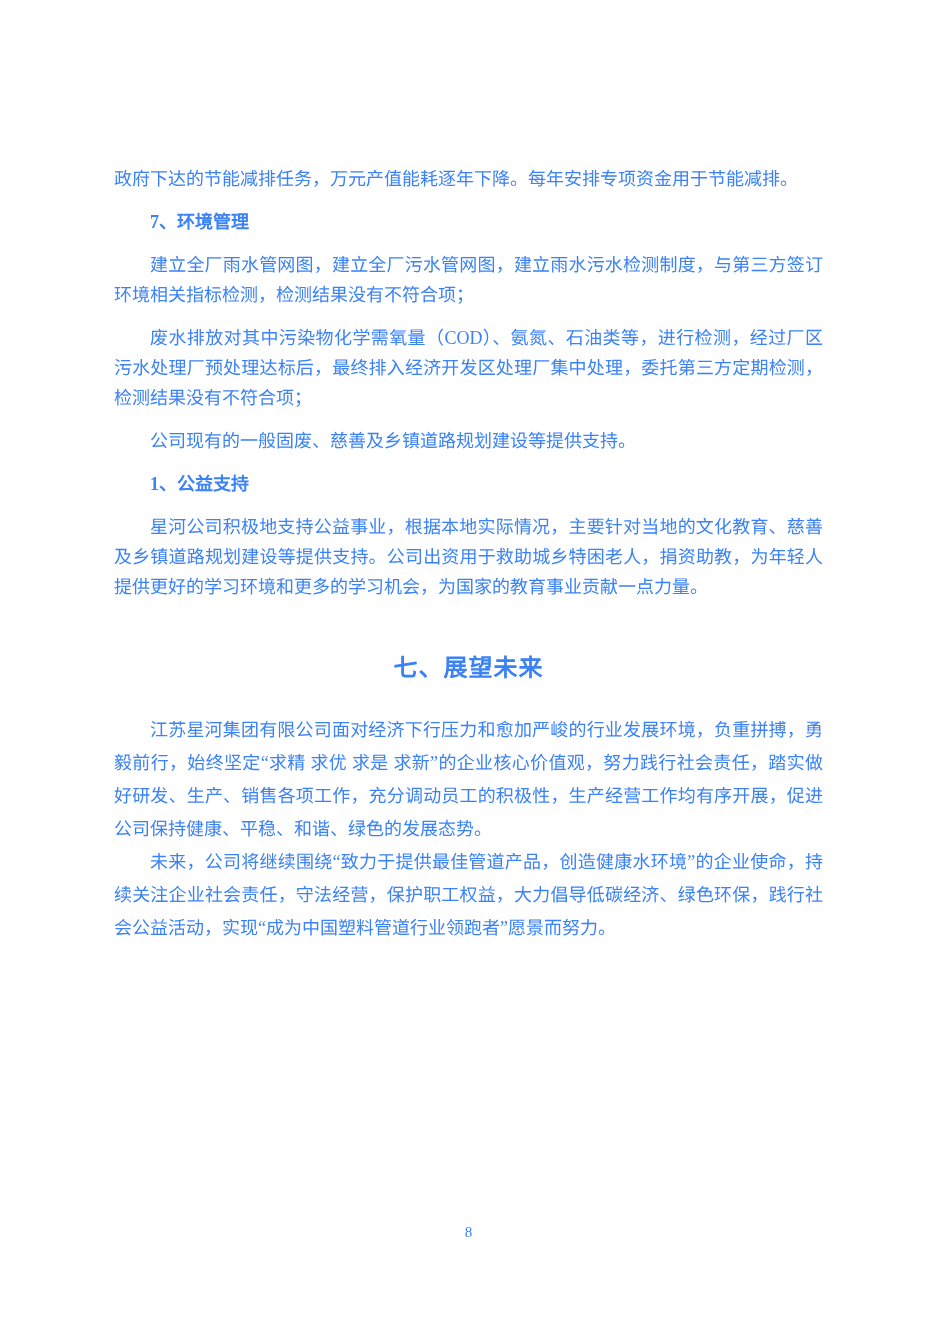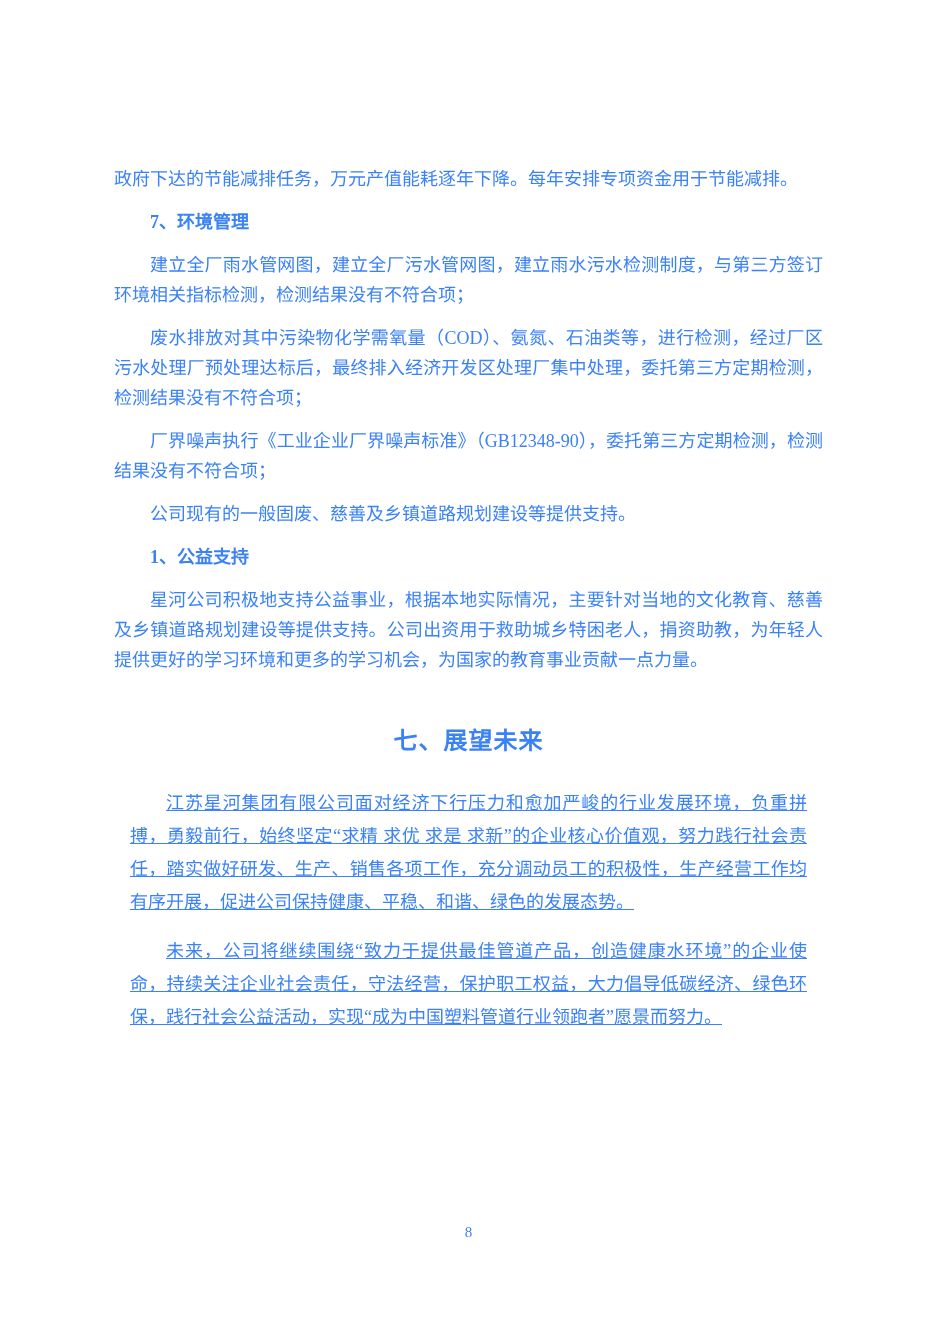--- a/index.html
+++ b/index.html
@@ -44,22 +44,21 @@
     font-family: Liberation Sans, sans-serif;
     font-size: 24px;
     line-height: 36px;
     font-weight: 700;
     text-align: center;
     margin: 48px 0 28px 0;
     letter-spacing: 1px;
   }
   .loose .para {
     line-height: 33px;
-    margin: 16px;
-    text-decoration: underline;
+    margin: 0;
   }
   .page-number {
     position: absolute;
     left: 0;
     right: 0;
     top: 1222px;
     text-align: center;
     font-size: 15px;
     line-height: 20px;
   }
@@ -72,21 +71,20 @@
 
     <p class="para">政府下达的节能减排任务，万元产值能耗逐年下降。每年安排专项资金用于节能减排。</p>
 
     <p class="subheading">7、环境管理</p>
 
     <p class="para indent">建立全厂雨水管网图，建立全厂污水管网图，建立雨水污水检测制度，与第三方签订环境相关指标检测，检测结果没有不符合项；</p>
 
 
     <p class="para indent">废水排放对其中污染物化学需氧量（COD）、氨氮、石油类等，进行检测，经过厂区污水处理厂预处理达标后，最终排入经济开发区处理厂集中处理，委托第三方定期检测，检测结果没有不符合项；</p>
 
-    <p class="para indent">厂界噪声执行《工业企业厂界噪声标准》（GB12348-90），委托第三方定期检测，检测结果没有不符合项；</p>
 
     <p class="para indent">公司现有的一般固废、慈善及乡镇道路规划建设等提供支持。</p>
 
     <p class="subheading">1、公益支持</p>
 
     <p class="para indent">星河公司积极地支持公益事业，根据本地实际情况，主要针对当地的文化教育、慈善及乡镇道路规划建设等提供支持。公司出资用于救助城乡特困老人，捐资助教，为年轻人提供更好的学习环境和更多的学习机会，为国家的教育事业贡献一点力量。</p>
 
     <h1 class="chapter-heading">七、展望未来</h1>
 
     <div class="loose">

